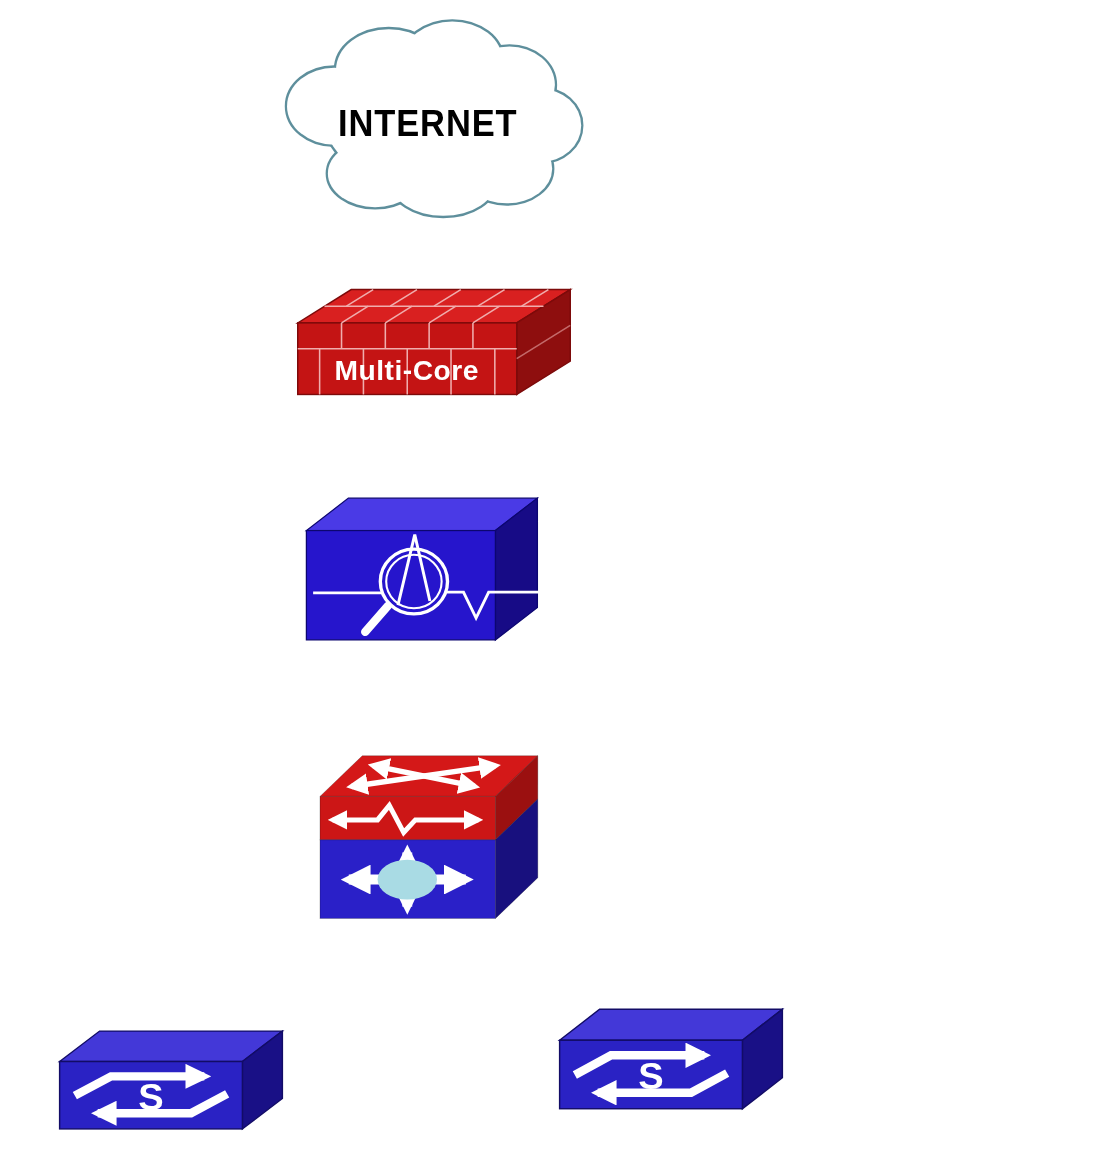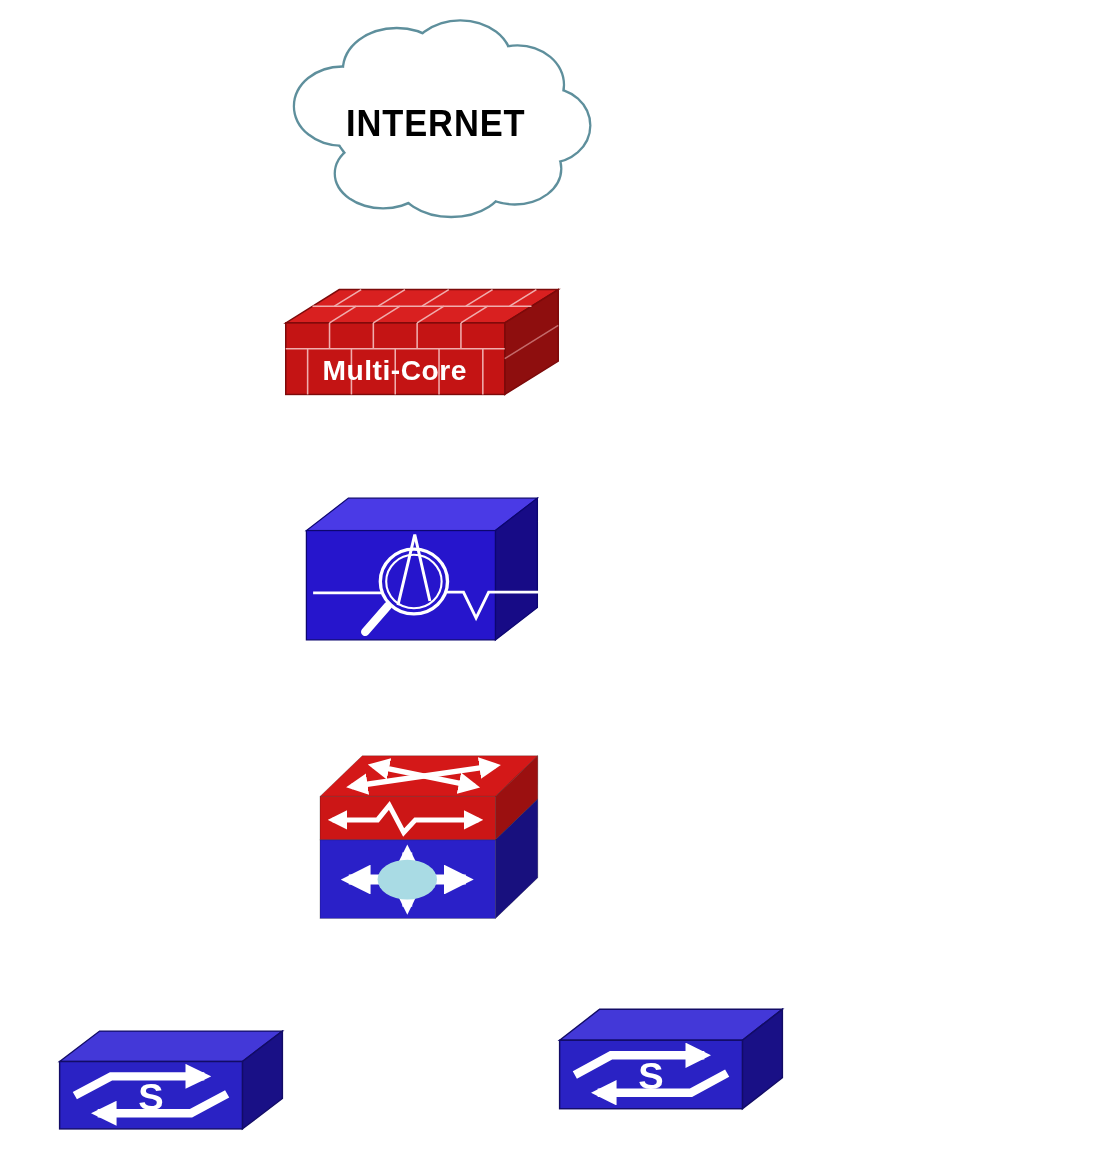--- a/index.html
+++ b/index.html
@@ -49,21 +49,21 @@
       <path d="M0,0 L4,2 L0,4 Z" fill="#ffffff"></path>
     </marker>
     <marker id="ahb" markerWidth="3" markerHeight="3" refX="2.2" refY="1.5" orient="auto-start-reverse" markerUnits="strokeWidth">
       <path d="M0,0 L3,1.5 L0,3 Z" fill="#ffffff"></path>
     </marker>
   </defs>
 </svg>
 
 <div class="canvas">
 
-  <figure class="node" style="left:256px; top:10px; width:345px; height:226px;">
+  <figure class="node" style="left:248px; top:10px; width:345px; height:226px;">
     <svg viewBox="0 0 380 235" width="100%" height="100%" preserveAspectRatio="none">
       <g fill="none" stroke="#5e8f9c" stroke-width="5">
         <ellipse cx="95" cy="100" rx="52" ry="40"></ellipse>
         <ellipse cx="155" cy="62" rx="58" ry="42"></ellipse>
         <ellipse cx="225" cy="52" rx="55" ry="40"></ellipse>
         <ellipse cx="288" cy="78" rx="50" ry="40"></ellipse>
         <ellipse cx="322" cy="120" rx="45" ry="38"></ellipse>
         <ellipse cx="285" cy="165" rx="50" ry="36"></ellipse>
         <ellipse cx="215" cy="178" rx="58" ry="36"></ellipse>
         <ellipse cx="140" cy="170" rx="52" ry="35"></ellipse>
@@ -77,21 +77,21 @@
         <ellipse cx="322" cy="120" rx="45" ry="38"></ellipse>
         <ellipse cx="285" cy="165" rx="50" ry="36"></ellipse>
         <ellipse cx="215" cy="178" rx="58" ry="36"></ellipse>
         <ellipse cx="140" cy="170" rx="52" ry="35"></ellipse>
         <ellipse cx="200" cy="115" rx="115" ry="70"></ellipse>
       </g>
       <text class="cloud-label" x="198" y="131" text-anchor="middle" fill="#000000">INTERNET</text>
     </svg>
   </figure>
 
-  <figure class="node" style="left:276px; top:280px; width:292px; height:124px;">
+  <figure class="node" style="left:288px; top:280px; width:292px; height:124px;">
     <svg viewBox="0 0 300 130" width="100%" height="100%" preserveAspectRatio="none">
       <g stroke="#7d0a0a" stroke-width="1.5">
         <polygon points="10,45 235,45 290,10 65,10" fill="#d92020"></polygon>
         <polygon points="235,45 290,10 290,85 235,120" fill="#8e0e0e"></polygon>
         <rect x="10" y="45" width="225" height="75" fill="#c41414"></rect>
       </g>
       <g stroke="#f0adad" stroke-width="1.6" fill="none">
 
         <line x1="37.5" y1="27.5" x2="262.5" y2="27.5"></line>
         <line x1="55" y1="45" x2="82.5" y2="27.5"></line>

